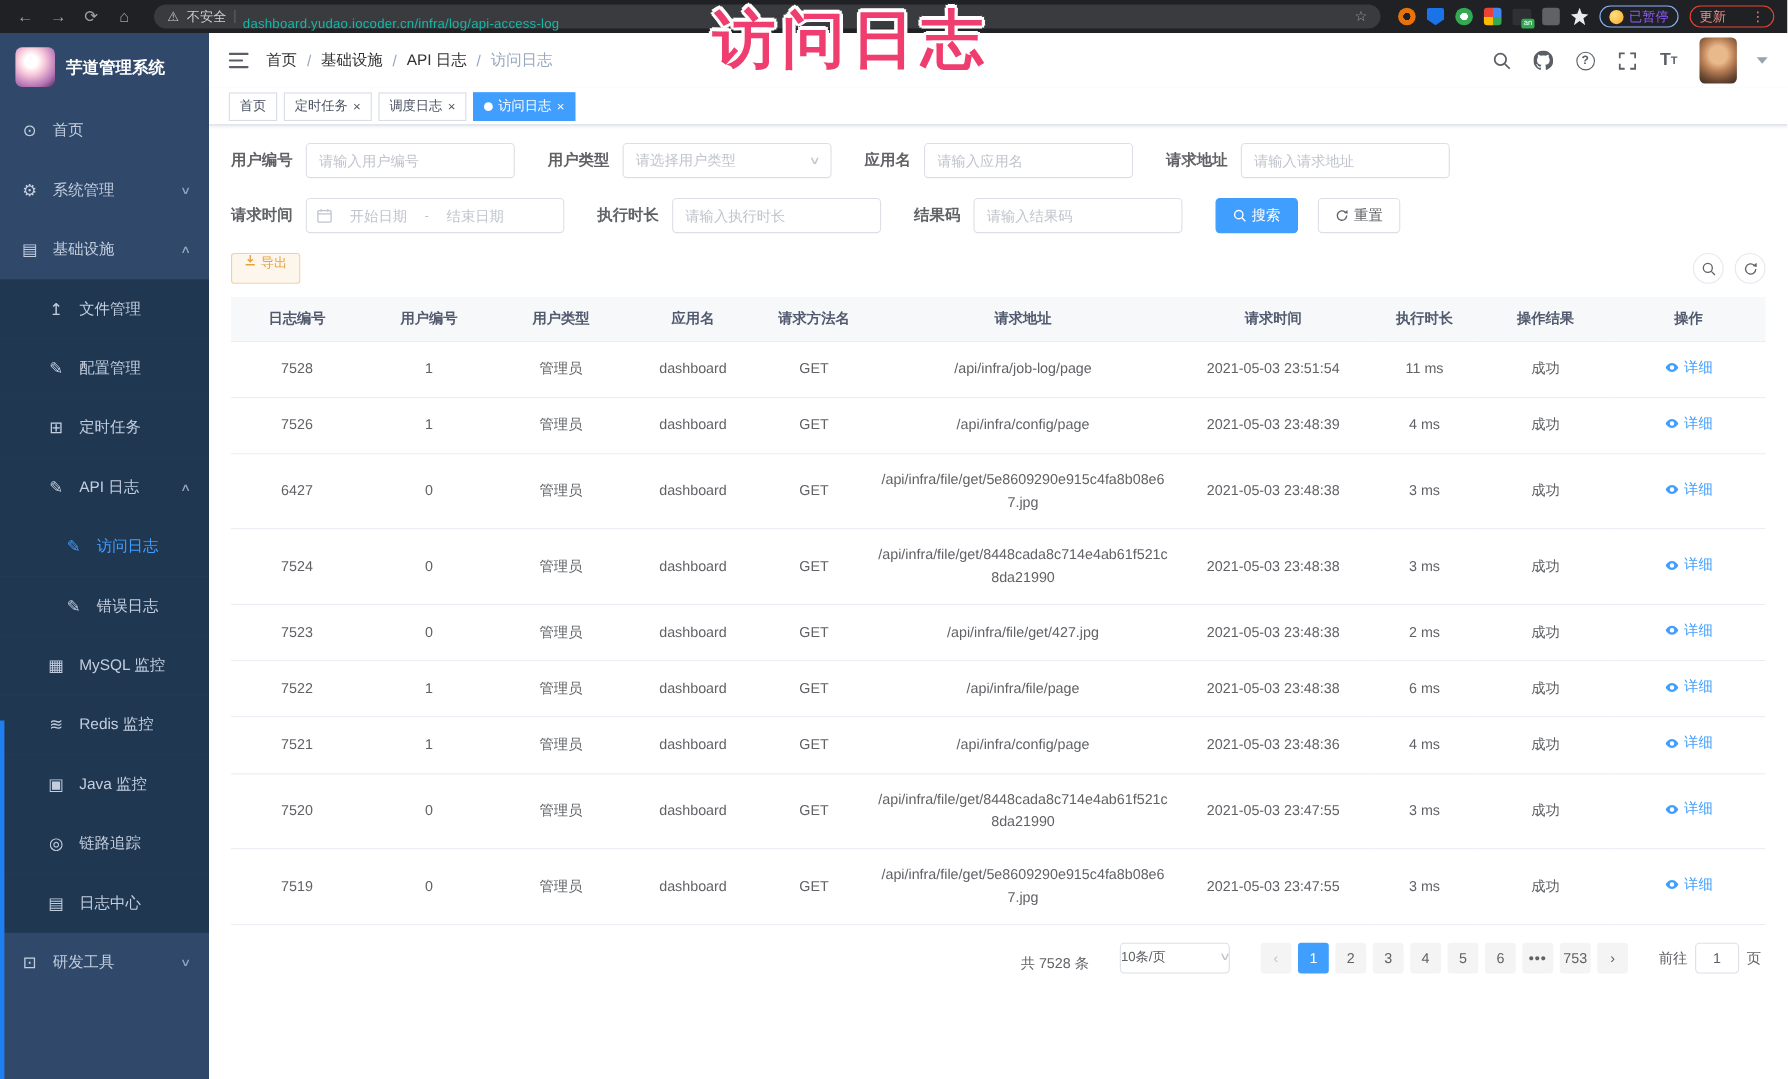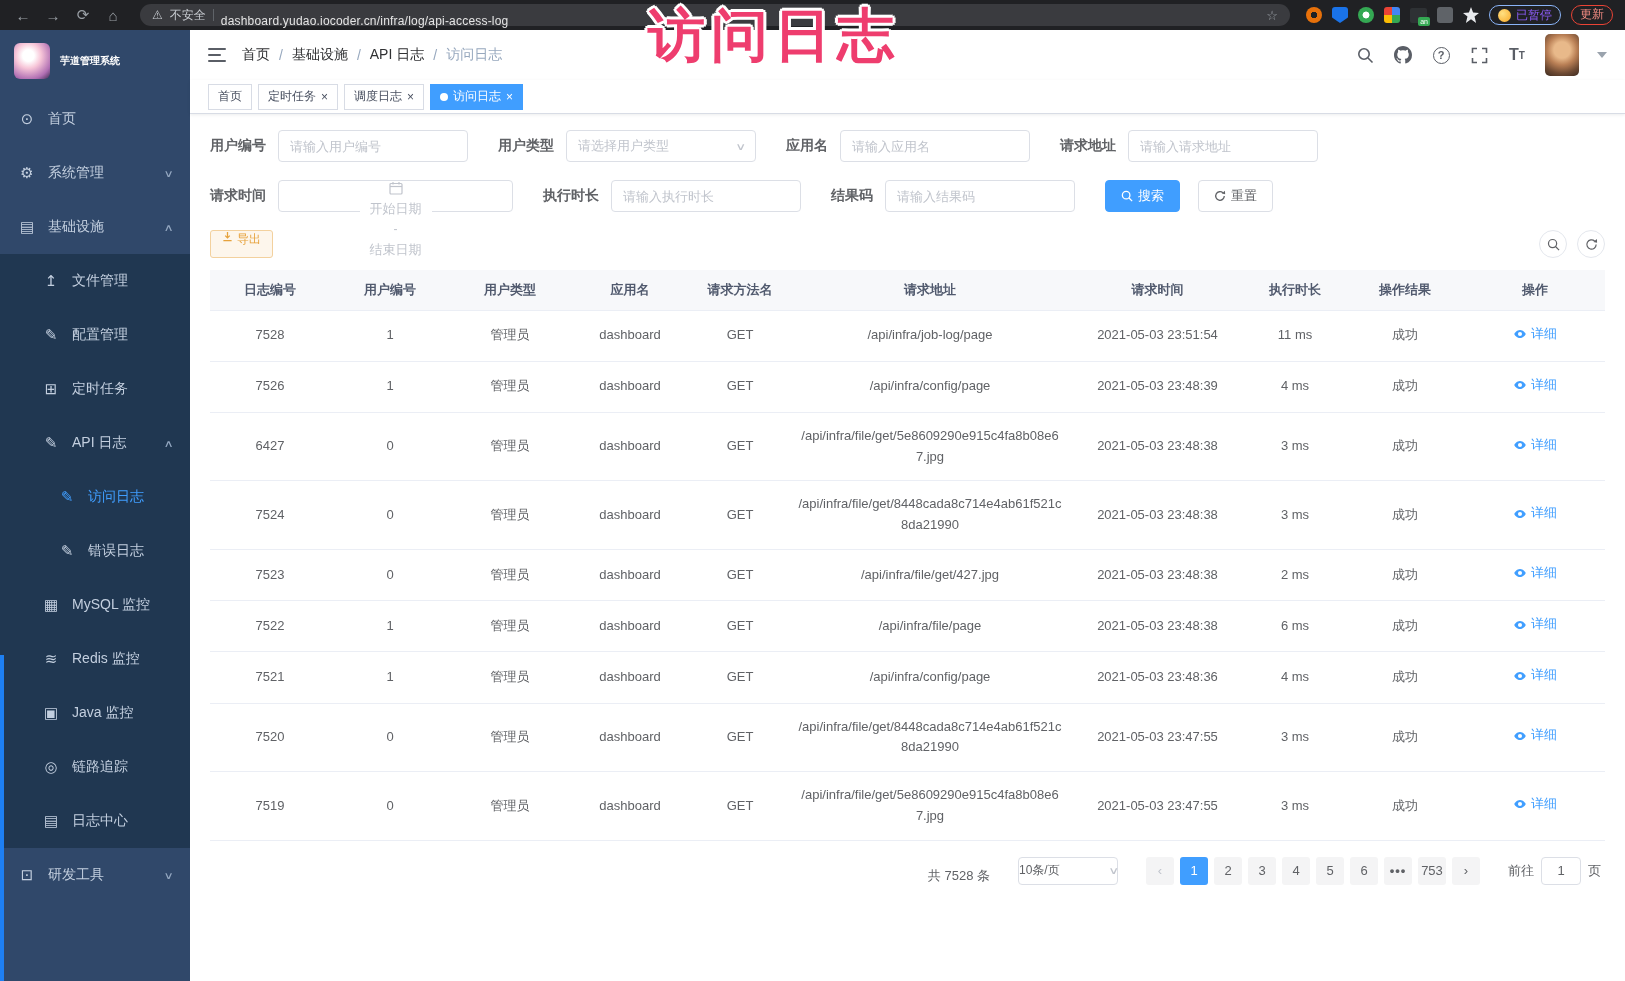--- a/index.html
+++ b/index.html
@@ -6,48 +6,48 @@
   html,body { width:1625px; height:981px; overflow:hidden; font-family:"Liberation Sans","DejaVu Sans",sans-serif; background:#fff; }
   body { position:relative; }
 
   
   .browser-bar { height:30px; background:#202124; display:flex; align-items:center; padding:0 12px; gap:8px; }
   .nav-ico { color:#9aa0a6; font-size:15px; width:22px; text-align:center; cursor:pointer; flex:0 0 auto; }
   .url-bar { flex:1 1 auto; height:22px; background:#3a3b3f; border-radius:11px; display:flex; align-items:center; padding:0 12px; gap:7px; color:#c9cdd2; font-size:12px; margin:0 8px; min-width:0; }
   .warn-ico { color:#c9cdd2; font-size:12px; }
   .sec-label { color:#c9cdd2; }
   .url-sep { width:1px; height:12px; background:#5f6368; }
-  .url-text { color:#e5e5e5; letter-spacing:.2px; white-space:nowrap; overflow:hidden;margin-top:12px; }
+  .url-text { color:#14b8a6; letter-spacing:.2px; white-space:nowrap; overflow:hidden;margin-top:12px; }
   .url-star { margin-left:auto; color:#9aa0a6; font-size:13px; }
   .ext-area { display:flex; align-items:center; gap:10px; flex:0 0 auto; }
   .ext { width:16px; height:16px; border-radius:50%; flex:0 0 auto; }
   .ext-orange { background:radial-gradient(circle at 50% 50%, #202124 28%, #e8710a 30%); }
   .ext-shield { background:#1a73e8; border-radius:3px 3px 6px 6px; clip-path:polygon(0 0,100% 0,100% 65%,50% 100%,0 65%); }
   .ext-green { background:radial-gradient(circle at 50% 50%, #fff 30%, #34a853 32%); }
   .ext-grid { border-radius:3px; background:conic-gradient(#4285f4 0 25%, #34a853 0 50%, #fbbc04 0 75%, #ea4335 0); }
   .ext-an { width:17px; height:15px; background:#2e3134; border-radius:2px; position:relative; }
   .ext-an .an-badge { position:absolute; right:-3px; bottom:-3px; background:#34a853; color:#fff; font-size:7px; line-height:9px; padding:0 2px; border-radius:2px; }
   .ext-puzzle { background:#5f6368; border-radius:3px; }
   .ext-pin { background:#e8eaed; clip-path:polygon(50% 0,63% 35%,100% 38%,72% 60%,82% 100%,50% 76%,18% 100%,28% 60%,0 38%,37% 35%); border-radius:0; }
   .pill { height:20px; border-radius:10px; display:flex; align-items:center; gap:5px; padding:0 8px; font-size:12px; flex:0 0 auto; }
   .pill-paused { border:1px solid #8ab4f8; color:#8b5cf6; }
   .emoji-dot { width:13px; height:13px; border-radius:50%; background:radial-gradient(circle at 35% 35%, #ffe082, #f9a825); }
-  .pill-update { border:1px solid #ea4335; color:#f28b82; gap:23px;flex-direction:column; }
+  .pill-update { border:1px solid #ea4335; color:#f28b82; gap:23px; }
   .kebab { color:#f28b82; font-size:12px; }
 
   
   .watermark { position:absolute; top:-2px; left:648px; z-index:50; font-size:57px; font-weight:bold; letter-spacing:6px; color:#ee3d6e;
     text-shadow:-2px -2px 0 #fff,2px -2px 0 #fff,-2px 2px 0 #fff,2px 2px 0 #fff,0 -3px 0 #fff,0 3px 0 #fff,-3px 0 0 #fff,3px 0 0 #fff; pointer-events:none; }
 
   
   .app { display:flex; height:951px; }
   .sidebar { width:190px; background:#30486a; display:flex; flex-direction:column; flex:0 0 auto; }
   .logo-row { height:62px; display:flex; align-items:center; gap:10px; padding:0 14px; }
   .logo-avatar { width:36px; height:36px; border-radius:6px; background:radial-gradient(circle at 40% 35%, #fff 18%, #f7c6d8 40%, #b06fb3 75%, #3c2c52 100%); flex:0 0 auto; }
-  .logo-title { color:#fff; font-size:10px; font-weight:bold; white-space:nowrap; }
+  .logo-title { color:#fff; font-size:15px; font-weight:bold; white-space:nowrap; }
   .menu { flex:1; }
   .menu-item { height:54px; display:flex; align-items:center; gap:12px; padding:0 18px; font-size:14px; color:#c3cfdf; cursor:pointer; }
   .menu-item.lvl2 { padding-left:42px; background:#203751; }
   .menu-item.lvl3 { padding-left:58px; background:#203751; }
   .menu-item.active { color:#409eff; }
   .mi-icon { font-size:15px; width:18px; text-align:center; flex:0 0 auto; }
   .mi-label { white-space:nowrap; }
   .mi-arrow { margin-left:auto; font-size:10px; color:#93a7c0; transform:scaleX(1.4); }
   .left-accent { position:absolute; left:0; top:655px; bottom:0; width:4px; background:#1e7ff2; z-index:5; }
 
@@ -77,21 +77,21 @@
 
   .content { flex:1; padding:16px 20px 0; position:relative; min-width:0; }
 
   .form-row { display:flex; align-items:center; margin-bottom:18px; }
   .group { display:flex; align-items:center; margin-right:30px; }
   .f-label { font-size:14px; font-weight:bold; color:#606266; margin-right:12px; white-space:nowrap; }
   .inp { width:190px; height:32px; border:1px solid #dcdfe6; border-radius:4px; padding:0 11px; font-size:13px; color:#606266; outline:none; }
   .inp::placeholder { color:#c0c4cc; }
   .select-box { width:190px; height:32px; border:1px solid #dcdfe6; border-radius:4px; display:flex; align-items:center; padding:0 11px; font-size:13px; color:#c0c4cc; cursor:pointer; }
   .select-caret { margin-left:auto; color:#c0c4cc; font-size:10px; transform:scaleX(1.5); }
-  .range-box { width:235px; height:32px; border:1px solid #dcdfe6; border-radius:4px; display:flex; align-items:center; padding:0 9px; gap:6px;flex-direction:column; }
+  .range-box { width:235px; height:32px; border:1px solid #dcdfe6; border-radius:4px; display:flex; align-items:center; padding:0 9px; gap:6px; }
   .range-box .cal-ico { color:#c0c4cc; flex:0 0 auto; display:flex; }
   .range-inp { border:none; outline:none; width:72px; font-size:13px; color:#606266; text-align:center; }
   .range-inp::placeholder { color:#c0c4cc; }
   .range-sep { color:#c0c4cc; font-size:12px; }
   .btn { height:32px; border-radius:4px; font-size:13px; display:inline-flex; align-items:center; gap:5px; padding:0 15px; cursor:pointer; }
   .btn-primary { background:#409eff; border:1px solid #409eff; color:#fff; margin-right:18px; }
   .btn-default { background:#fff; border:1px solid #dcdfe6; color:#606266; }
 
   .toolbar-row { display:flex; align-items:center; margin-bottom:12px; }
   .export-btn { height:28px; padding:0 11px; border:1px solid #f3d19e; background:#fdf6ec; color:#e6a23c; border-radius:3px; font-size:12px; display:inline-flex; gap:4px; cursor:pointer; }

